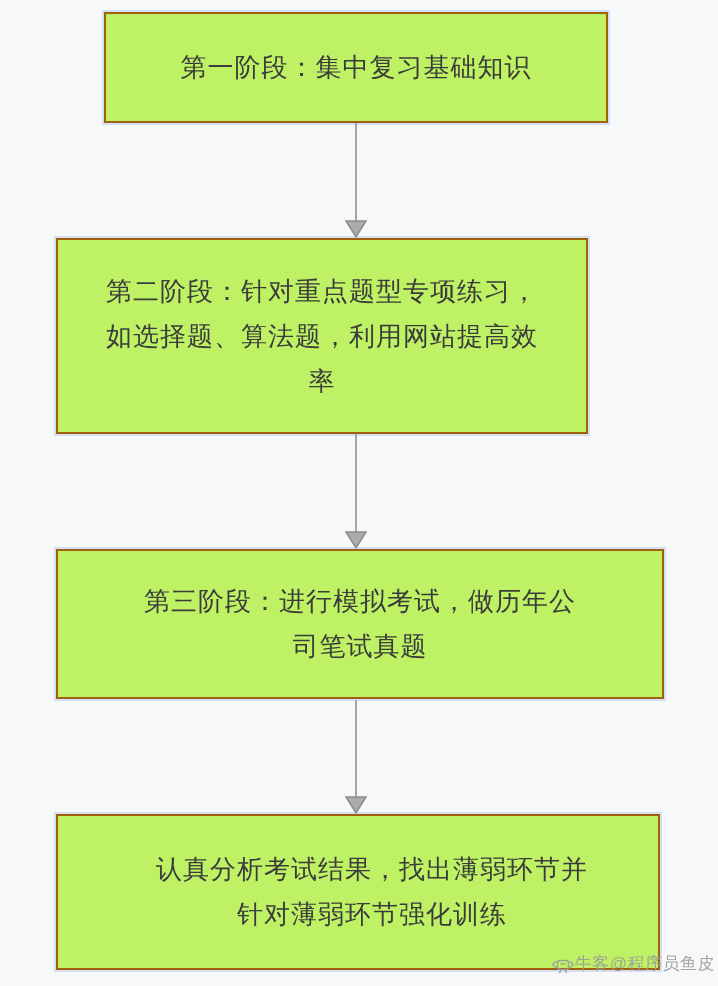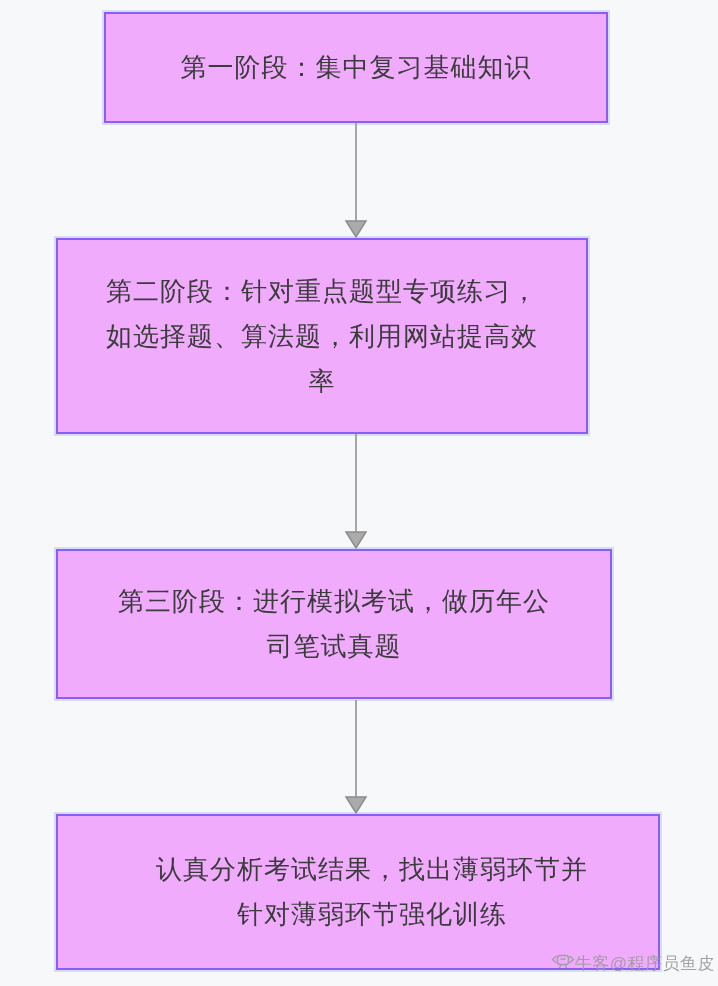--- a/index.html
+++ b/index.html
@@ -7,49 +7,49 @@
   .canvas {
     position: relative;
     width: 718px;
     height: 986px;
     background: #F7F8FA;
     overflow: hidden;
     font-family: "Liberation Sans", "DejaVu Sans", sans-serif;
   }
   .node {
     position: absolute;
-    background: #f0abfc;
-    border: 2px solid #8b5cf6;
+    background: #bef264;
+    border: 2px solid #a16207;
     box-shadow: 0 0 0 2px rgba(148, 176, 235, 0.35);
     display: flex;
     align-items: center;
     justify-content: center;
   }
   .node-text {
     white-space: pre-line;
     text-align: center;
     color: #3B3B3B;
     font-size: 26px;
     letter-spacing: 1px;
     line-height: 45px;
   }
   .node1 { left: 104px; top: 12px;  width: 504px; height: 111px; }
   .node2 { left: 56px;  top: 238px; width: 532px; height: 196px; }
-  .node3 { left: 56px;  top: 549px; width: 556px; height: 150px; }
+  .node3 { left: 56px;  top: 549px; width: 608px; height: 150px; }
   .node4 { left: 56px;  top: 814px; width: 604px; height: 156px; padding-left: 28px; }
   .arrow { position: absolute; left: 344px; }
   .arrow1 { top: 123px; }
   .arrow2 { top: 434px; }
   .arrow3 { top: 700px; }
   .watermark {
     position: absolute;
     right: 3px;
     top: 952px;
     display: flex;
-    align-items: flex-start;
+    align-items: flex-end;
     gap: 0;
     color: #9B9B9B;
     font-size: 17px;
     letter-spacing: 0.5px;
     opacity: 0.9;
     z-index: 5;
   }
   .watermark svg { flex: 0 0 auto; }
 </style>
 </head>

